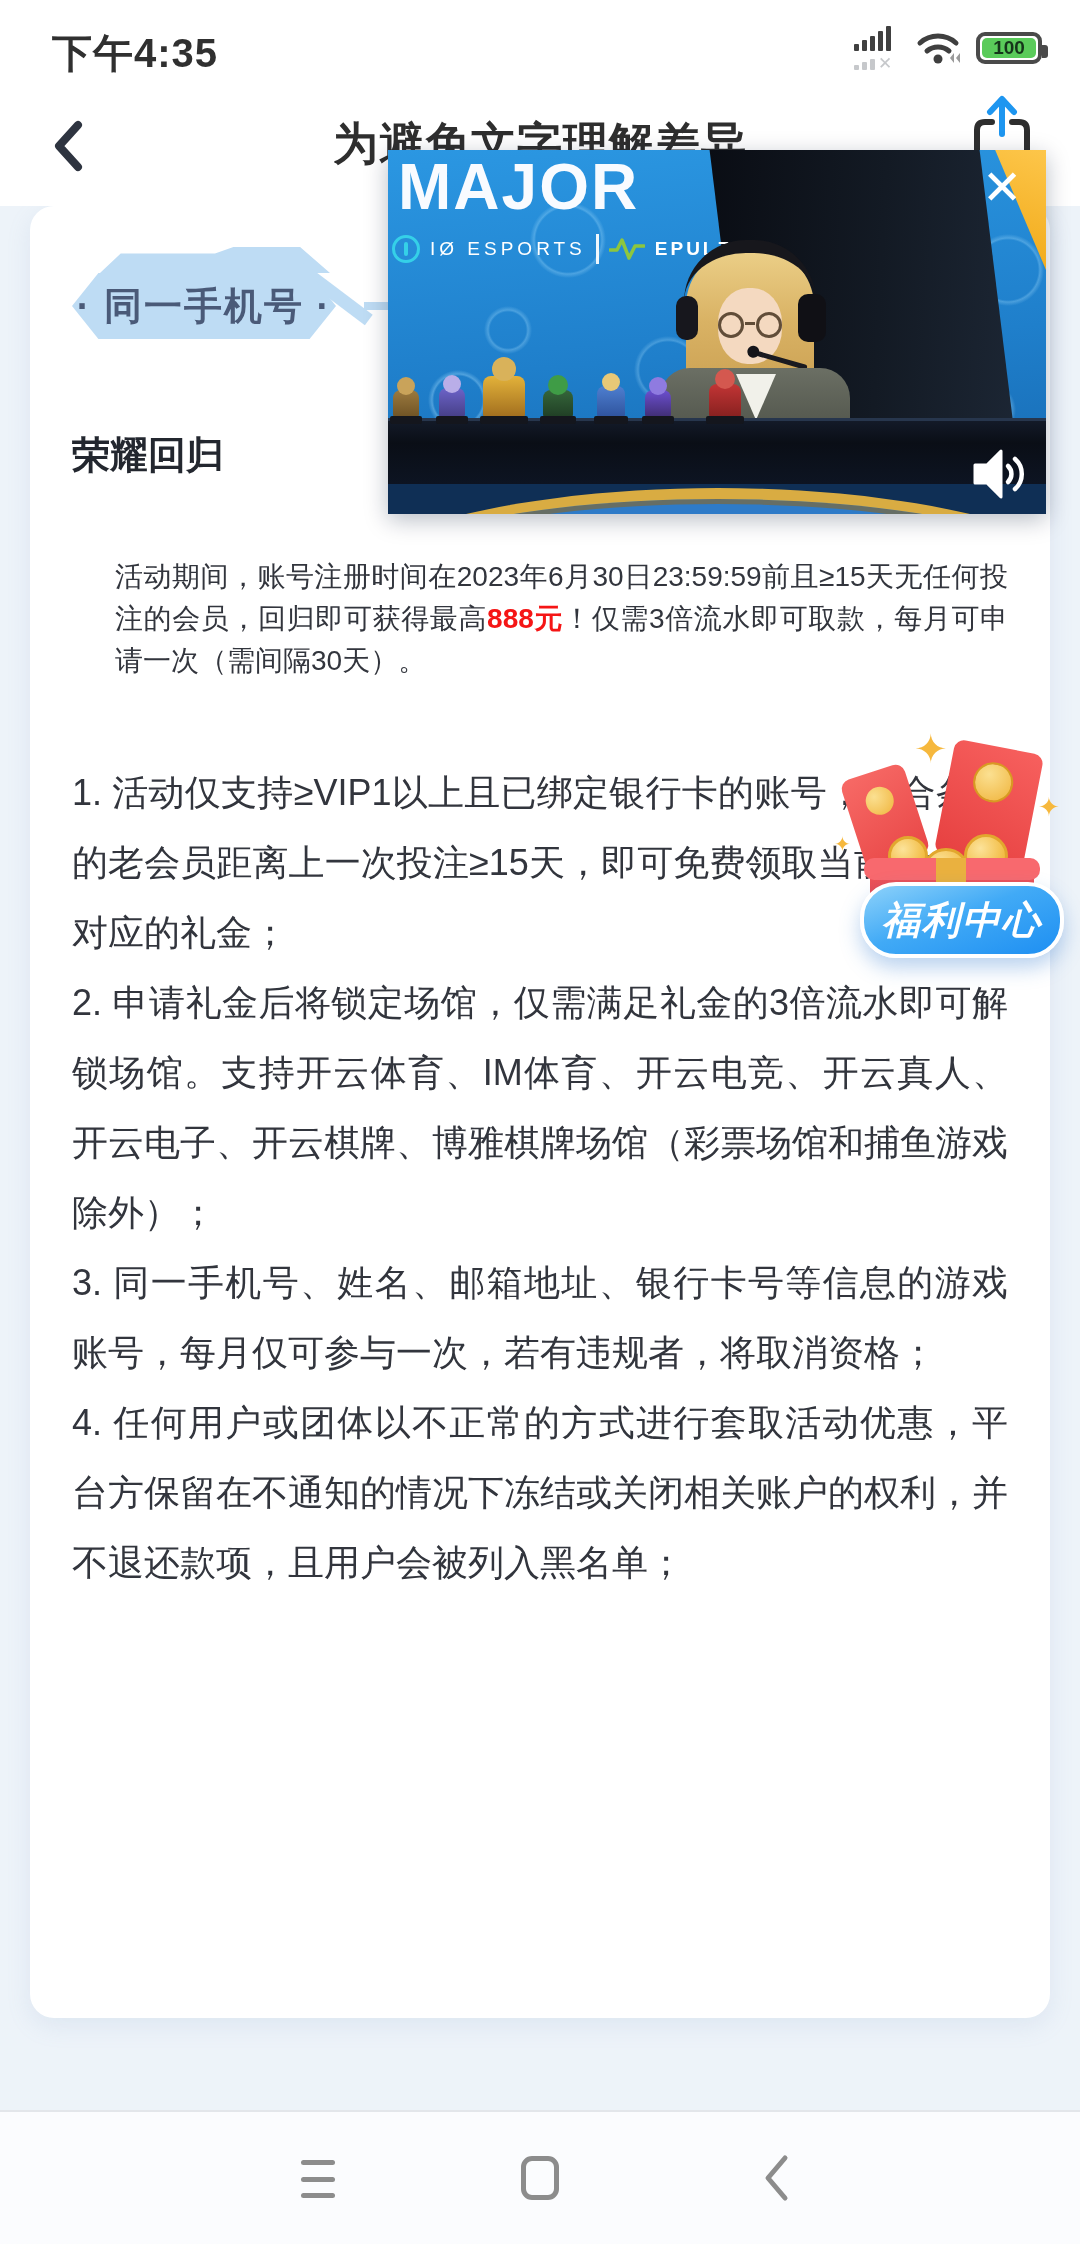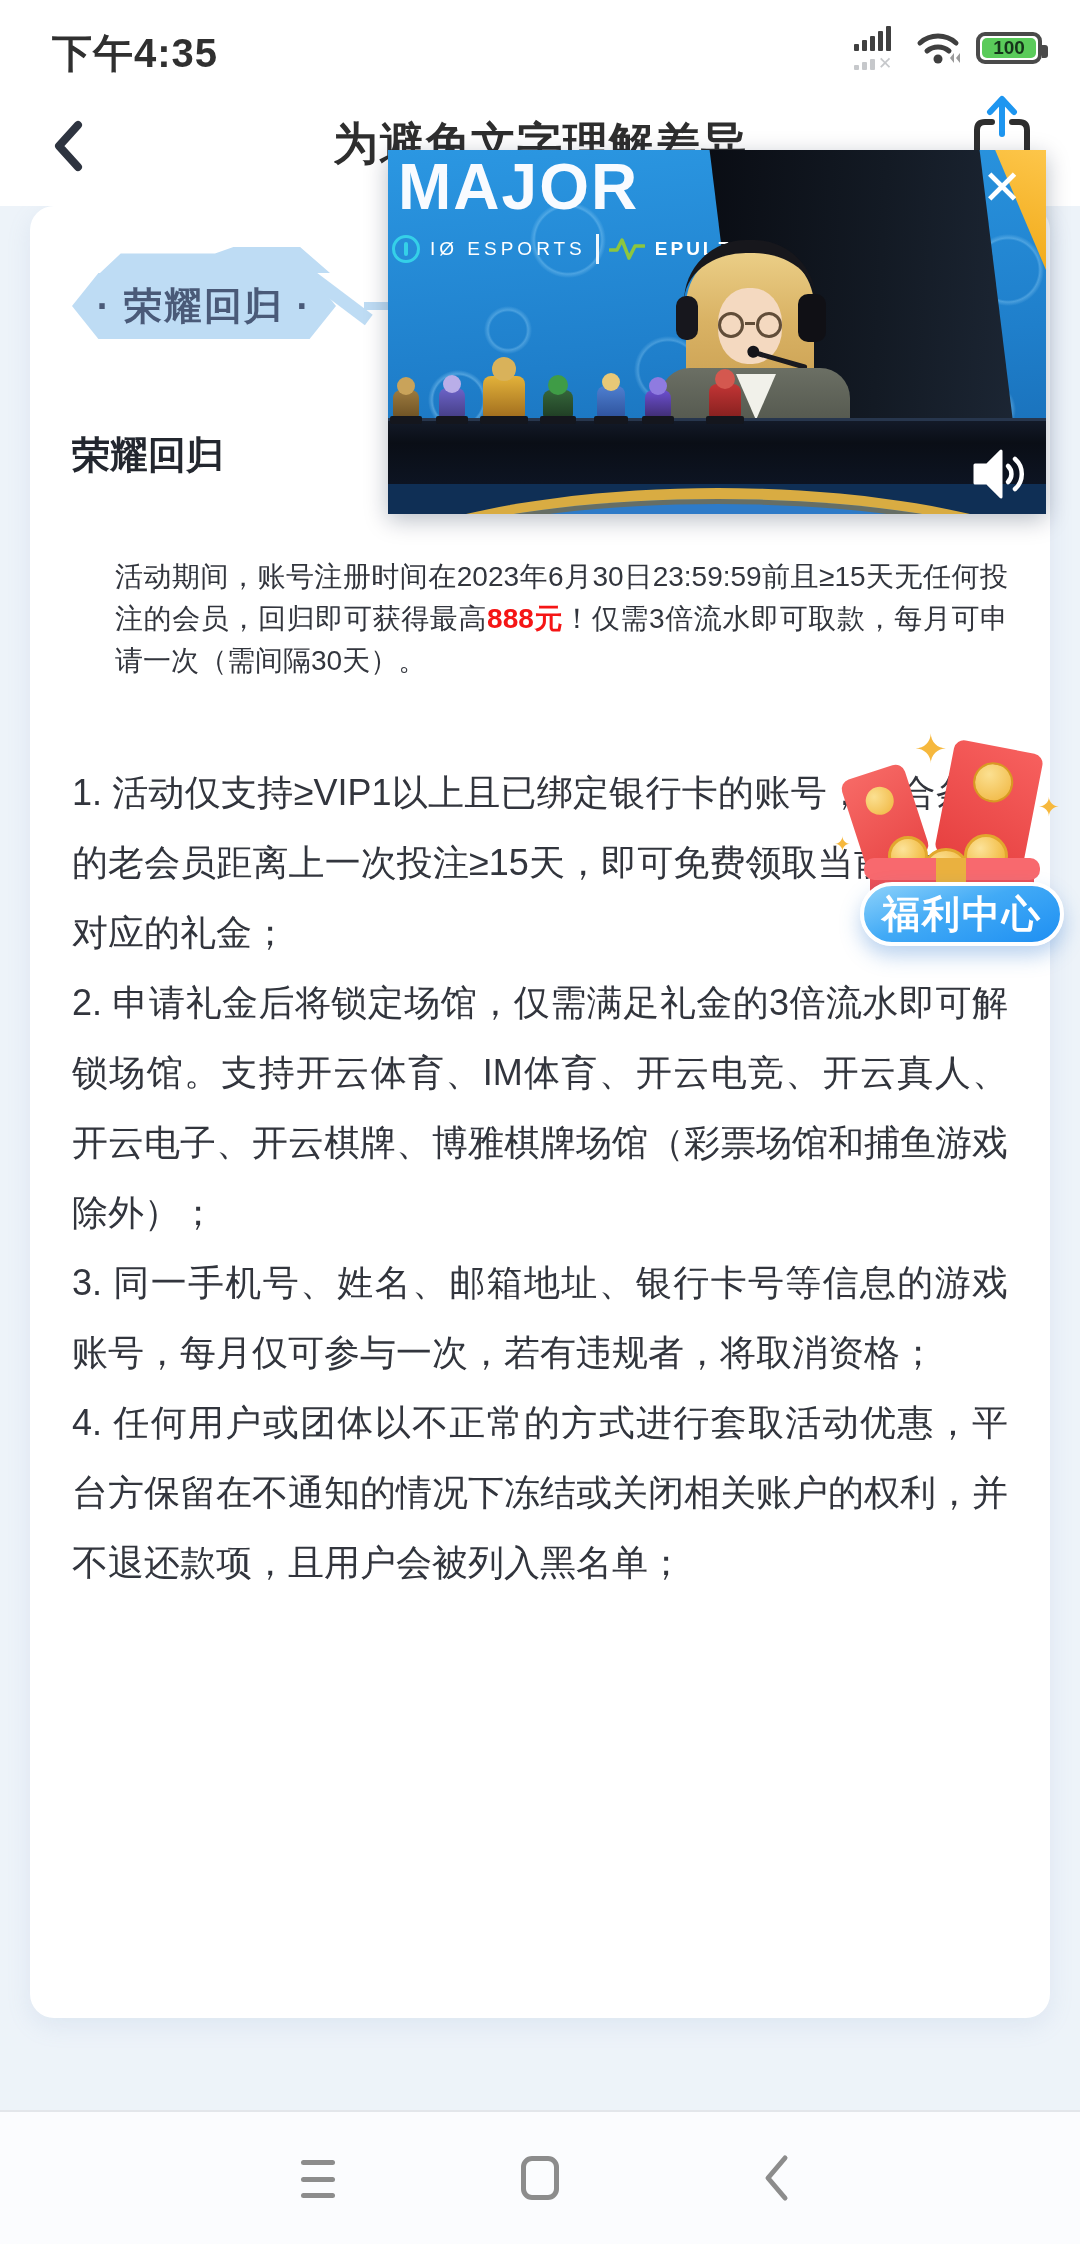--- a/index.html
+++ b/index.html
@@ -71,25 +71,25 @@
   .env.left .seal { width:28px; height:28px; }
   .env.right .seal { width:40px; height:40px; border:2px solid #d89a22; }
   .coin { position:absolute; border-radius:50%; background:radial-gradient(circle at 35% 30%,#fce39a,#f2bb42 70%,#d89a22); border:3px solid #e2a72e; }
   .coin.c1 { left:52px;  top:96px;  width:40px; height:40px; }
   .coin.c2 { left:86px;  top:108px; width:48px; height:48px; }
   .coin.c3 { left:128px; top:94px;  width:44px; height:44px; }
   .giftbox { position:absolute; left:34px; top:126px; width:164px; height:62px; border-radius:12px;
              background:linear-gradient(180deg,#f2575c,#da3b45); }
   .giftbox::before { content:""; position:absolute; left:-6px; top:-8px; width:176px; height:22px; border-radius:10px; background:#f8696e; }
   .giftbox::after { content:""; position:absolute; left:66px; top:-8px; width:30px; height:70px; background:linear-gradient(180deg,#f6c softening,#e9b53c); background:#e9b53c; opacity:.95; }
-  .welfare-btn { position:absolute; left:24px; top:142px; width:204px; height:64px; border-radius:36px;
+  .welfare-btn { position:absolute; left:24px; top:142px; width:204px; height:76px; border-radius:36px;
                  background:linear-gradient(160deg,#8ed2fa 0%,#41aaf6 45%,#1e8ff2 100%);
                  border:4px solid #ffffff; box-shadow:0 10px 20px rgba(60,130,210,.35);
                  display:flex; align-items:center; justify-content:center;
-                 color:#fff; font-size:38px; font-weight:700; letter-spacing:2px; cursor:pointer; }
+                 color:#fff; font-size:38px; font-weight:700; letter-spacing:2px; cursor:pointer;font-style:italic; }
 
   
   .video { position:absolute; left:388px; top:150px; width:658px; height:364px; z-index:60; overflow:hidden;
            background:linear-gradient(175deg,#2b97e2 0%,#1f7fcb 55%,#1668b0 100%);
            box-shadow:0 6px 22px rgba(0,20,50,.28); }
   .v-clouds { position:absolute; inset:0;
     background-image:
       radial-gradient(circle at 70px 250px, rgba(170,225,255,0) 24px, rgba(170,225,255,.35) 26px, rgba(170,225,255,0) 30px),
       radial-gradient(circle at 180px 90px,  rgba(170,225,255,0) 32px, rgba(170,225,255,.3) 34px, rgba(170,225,255,0) 38px),
       radial-gradient(circle at 120px 180px, rgba(170,225,255,0) 18px, rgba(170,225,255,.3) 20px, rgba(170,225,255,0) 24px),
@@ -207,21 +207,21 @@
     </div>
   </div>
 
   <div class="content-bg"></div>
 
   <div class="card">
 
     <div class="badge">
       <div class="badge-band"></div>
       <div class="badge-diag"></div>
-      <div class="badge-hex">· 荣耀回归 ·</div>
+      <div class="badge-hex">· 同一手机号 ·</div>
       <div class="badge-tail"></div>
       <div class="badge-slash s1"></div>
       <div class="badge-slash s2"></div>
       <div class="badge-slash s3"></div>
     </div>
 
     <div class="sub-heading">荣耀回归</div>
 
     <div class="desc">
       <span>活动期间，账号注册时间在2023年6月30日23:59:59前且≥15天无任何投注的会员，回归即可获得最高</span><span class="hl">888元</span><span>！仅需3倍流水即可取款，每月可申请一次（需间隔30天）。</span>

